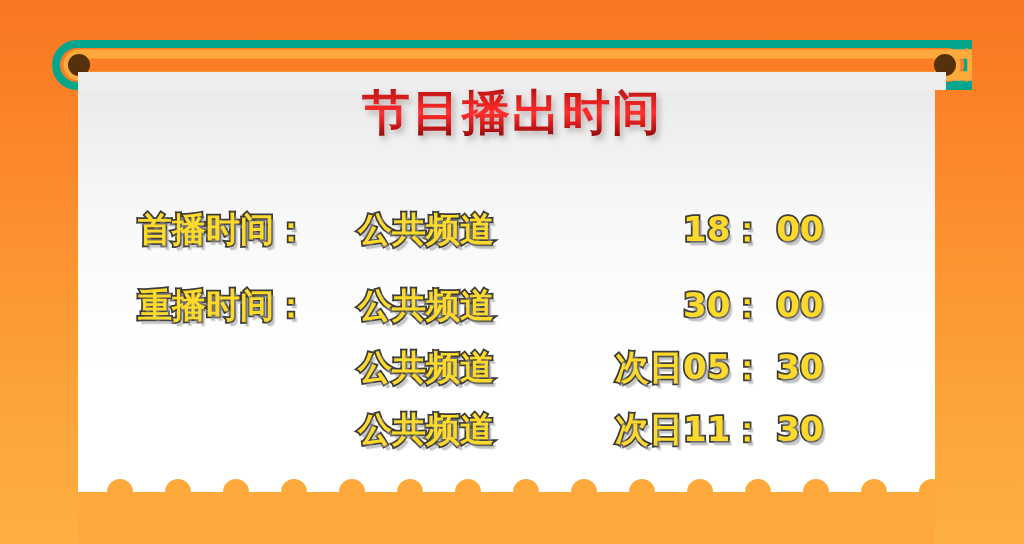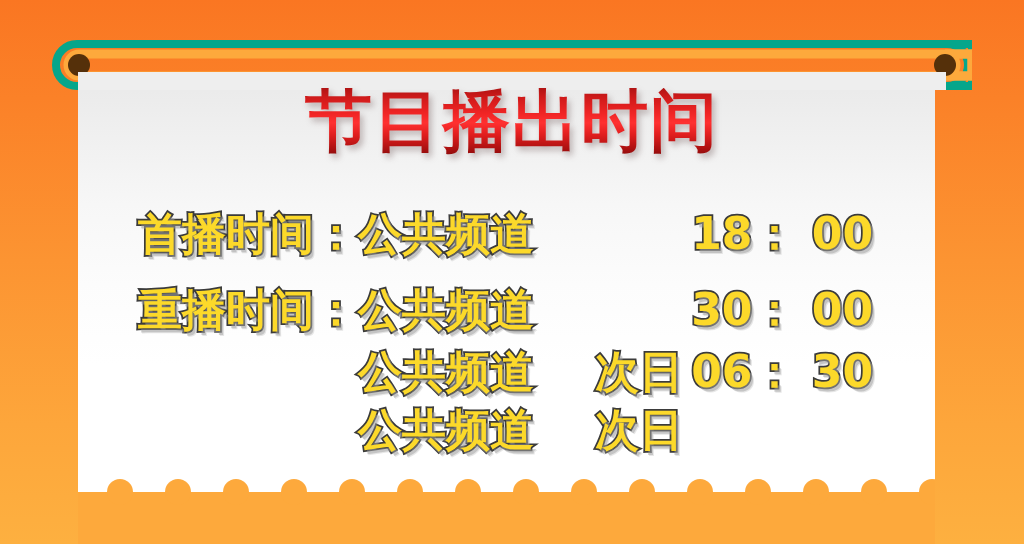--- a/index.html
+++ b/index.html
@@ -45,21 +45,21 @@
   .title-wrap {
     position: absolute;
     left: 0;
     top: 88px;
     width: 1024px;
     text-align: center;
   }
   .title {
     display: inline-block;
     font-family: "DejaVu Sans", sans-serif;
-    font-size: 67px;
+    font-size: 48px;
     font-weight: 700;
     letter-spacing: 2px;
     line-height: 1;
     background: linear-gradient(180deg, #b01414 0%, #cf1a1a 14%, #f02525 38%, #ff3030 52%, #e01e1e 70%, #a81010 92%, #8e0c0c 100%);
     -webkit-background-clip: text;
     background-clip: text;
     color: transparent;
     -webkit-text-fill-color: transparent;
     filter: drop-shadow(3px 4px 3px rgba(90,60,60,0.35));
   }
@@ -76,36 +76,36 @@
     align-items: baseline;
     height: 62px;
     padding-left: 138px;
     box-sizing: border-box;
   }
   .row.gap-before { margin-top: 14px; }
 
   .cell {
     font-family: "DejaVu Sans", sans-serif;
     font-weight: 700;
-    font-size: 44px;
+    font-size: 34px;
     line-height: 1;
     color: #fcd92a;
     white-space: pre;
     -webkit-text-stroke: 3.5px #3b3b3b;
     paint-order: stroke fill;
     text-shadow:
        3px 4px 0 rgba(150,150,150,0.42),
        4px 5px 0 rgba(170,170,170,0.28);
   }
 
   
   .c-label   { width: 220px; }
   .c-channel { width: 205px; margin-top: 12px; }
   .c-day     { width: 120px; text-align: right; }
-  .c-time    { width: 190px; text-align: right; margin-top: 16px; }
+  .c-time    { width: 190px; text-align: left; margin-top: 16px; }
 
   .c-label.blank { color: transparent; -webkit-text-stroke: 0; text-shadow: none; }
   .c-day.blank   { color: transparent; -webkit-text-stroke: 0; text-shadow: none; }
 
   
   .scallop {
     position: absolute;
     left: 78px;
     bottom: 0;
     width: 857px;
@@ -154,27 +154,28 @@
       <span class="cell c-label">重播时间：</span>
       <span class="cell c-channel">公共频道</span>
       <span class="cell c-day blank"></span>
       <span class="cell c-time">30： 00</span>
     </div>
 
     <div class="row">
       <span class="cell c-label blank"></span>
       <span class="cell c-channel">公共频道</span>
       <span class="cell c-day">次日</span>
-      <span class="cell c-time">06： 30</span>
+      <span class="cell c-time">05： 30</span>
     </div>
 
     <div class="row">
       <span class="cell c-label blank"></span>
       <span class="cell c-channel">公共频道</span>
       <span class="cell c-day">次日</span>
+      <span class="cell c-time">11： 30</span>
     </div>
 
   </div>
 
   <div class="scallop">
     <svg width="857" height="78" viewBox="0 0 857 78" xmlns="http://www.w3.org/2000/svg">
       <g>
         <rect x="0" y="26" width="857" height="52" fill="#fda93c"></rect>
         <circle cx="42" cy="26" r="13" fill="#fda93c"></circle>
         <circle cx="100" cy="26" r="13" fill="#fda93c"></circle>

